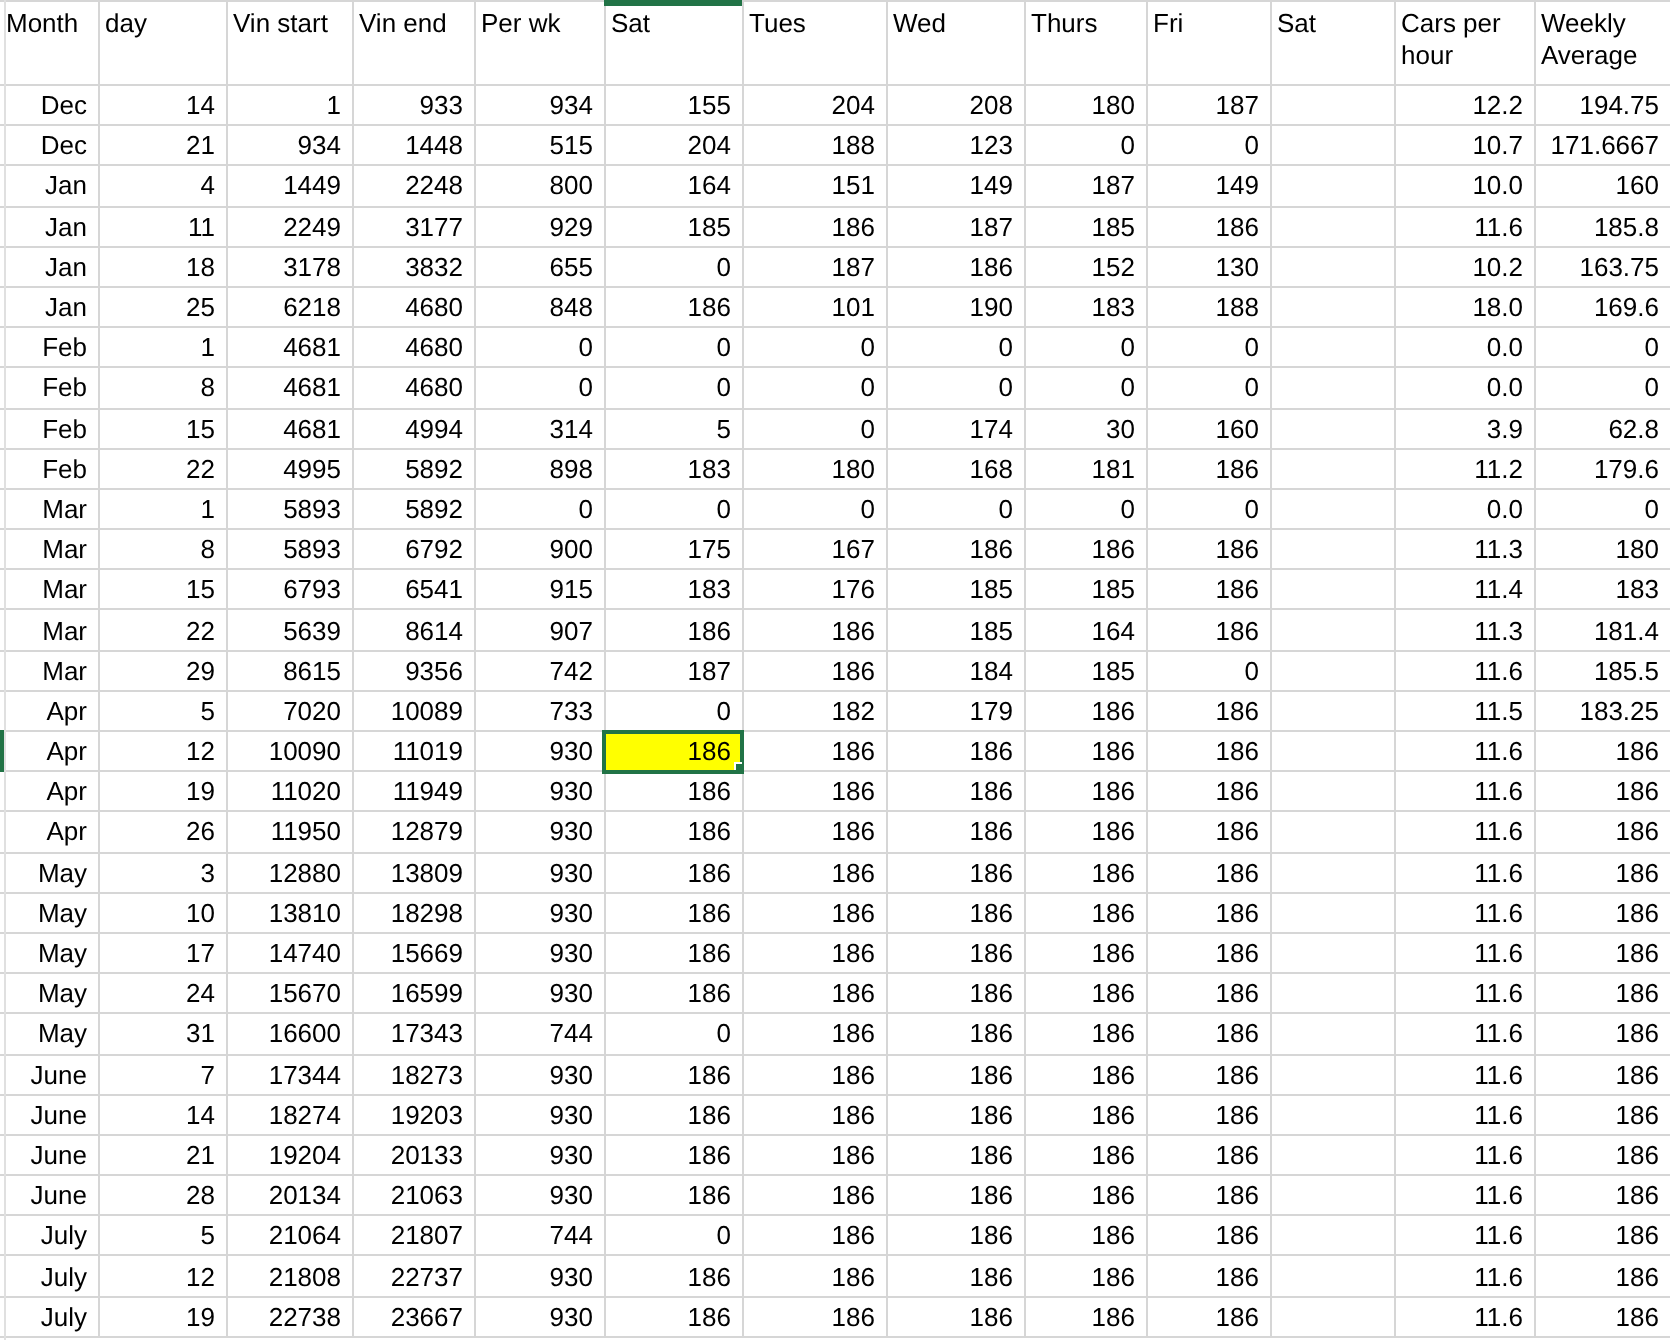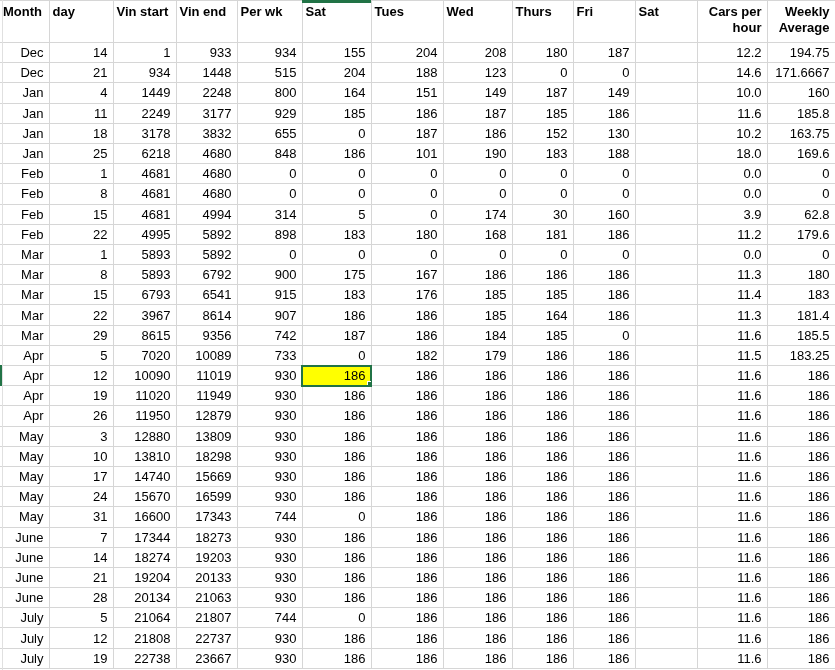--- a/index.html
+++ b/index.html
@@ -5,23 +5,23 @@
   html, body { margin:0; padding:0; background:#ffffff; }
   body { width:835px; height:670px; overflow:hidden;
          font-family:"Liberation Sans", sans-serif; }
   .sheet { position:relative; width:835px; height:670px; overflow:hidden; background:#fff; }
 
   table { border-collapse:collapse; table-layout:fixed; width:835px;
           border-top:1px solid #d6d6d6; }
   th, td { box-sizing:border-box; border-right:1px solid #d6d6d6; border-bottom:1px solid #d6d6d6;
            font-size:13px; color:#000; padding:0 5px 0 3px; overflow:hidden; }
   thead tr { height:42px; }
-  th { font-weight:bold; vertical-align:top; padding-top:3px; line-height:16px;
+  th { font-weight:normal; vertical-align:top; padding-top:3px; line-height:16px;
        white-space:normal; text-align:left; }
-  th.hdr-right { text-align:right; }
+  th.hdr-right { text-align:left; }
   tbody tr { height:20.2px; }
   tbody td { text-align:right; white-space:nowrap; vertical-align:middle; }
 
   td.selected { background:#ffff00; outline:2px solid #217346; outline-offset:-1px;
                 position:relative; z-index:2; }
   td.selected::after { content:''; position:absolute; right:-3px; bottom:-3px;
                        width:5px; height:5px; background:#217346; border:1px solid #ffffff;
                        z-index:3; }
 
   .col-indicator { position:absolute; top:0; left:302px; width:69px; height:3px;
@@ -92,21 +92,21 @@
           <td>21</td>
           <td>934</td>
           <td>1448</td>
           <td>515</td>
           <td>204</td>
           <td>188</td>
           <td>123</td>
           <td>0</td>
           <td>0</td>
           <td></td>
-          <td>14.6</td>
+          <td>10.7</td>
           <td>171.6667</td>
         </tr>
         <tr>
           <td>Jan</td>
           <td>4</td>
           <td>1449</td>
           <td>2248</td>
           <td>800</td>
           <td>164</td>
           <td>151</td>
@@ -263,21 +263,21 @@
           <td>185</td>
           <td>185</td>
           <td>186</td>
           <td></td>
           <td>11.4</td>
           <td>183</td>
         </tr>
         <tr>
           <td>Mar</td>
           <td>22</td>
-          <td>3967</td>
+          <td>5639</td>
           <td>8614</td>
           <td>907</td>
           <td>186</td>
           <td>186</td>
           <td>185</td>
           <td>164</td>
           <td>186</td>
           <td></td>
           <td>11.3</td>
           <td>181.4</td>

